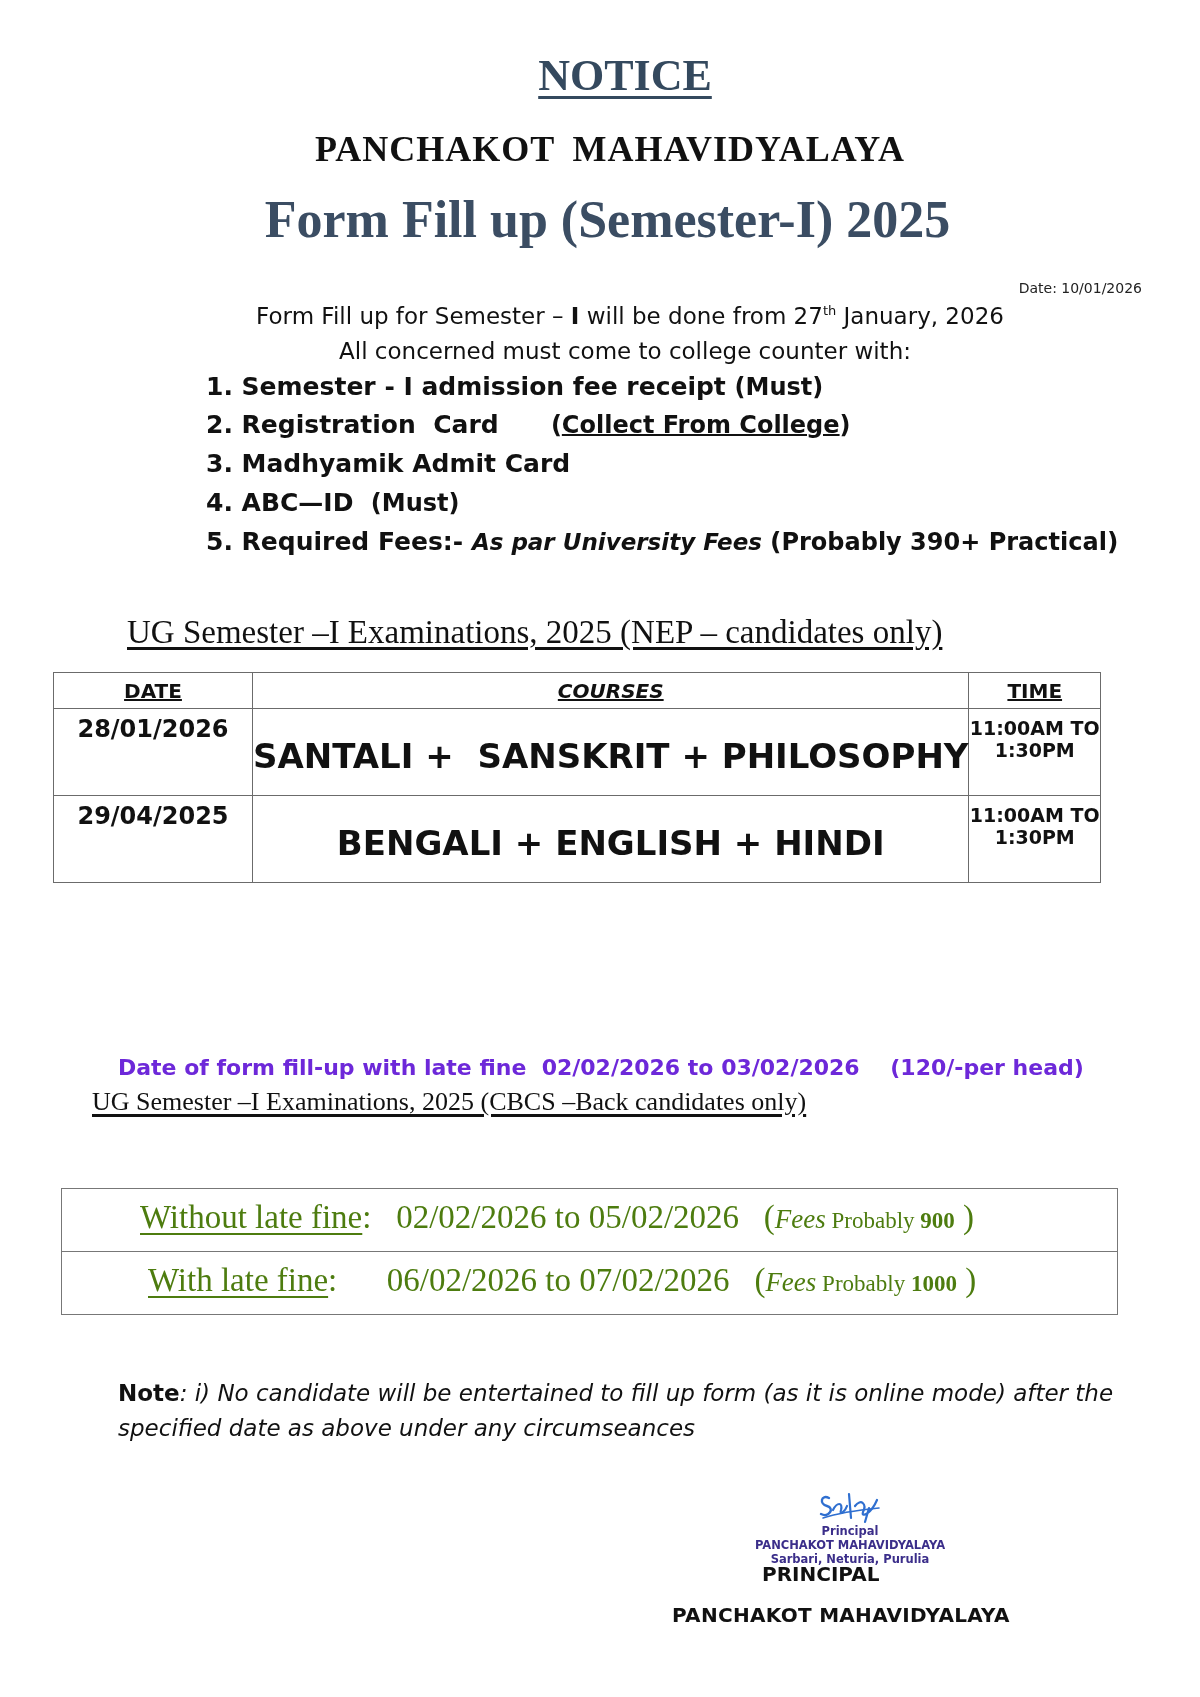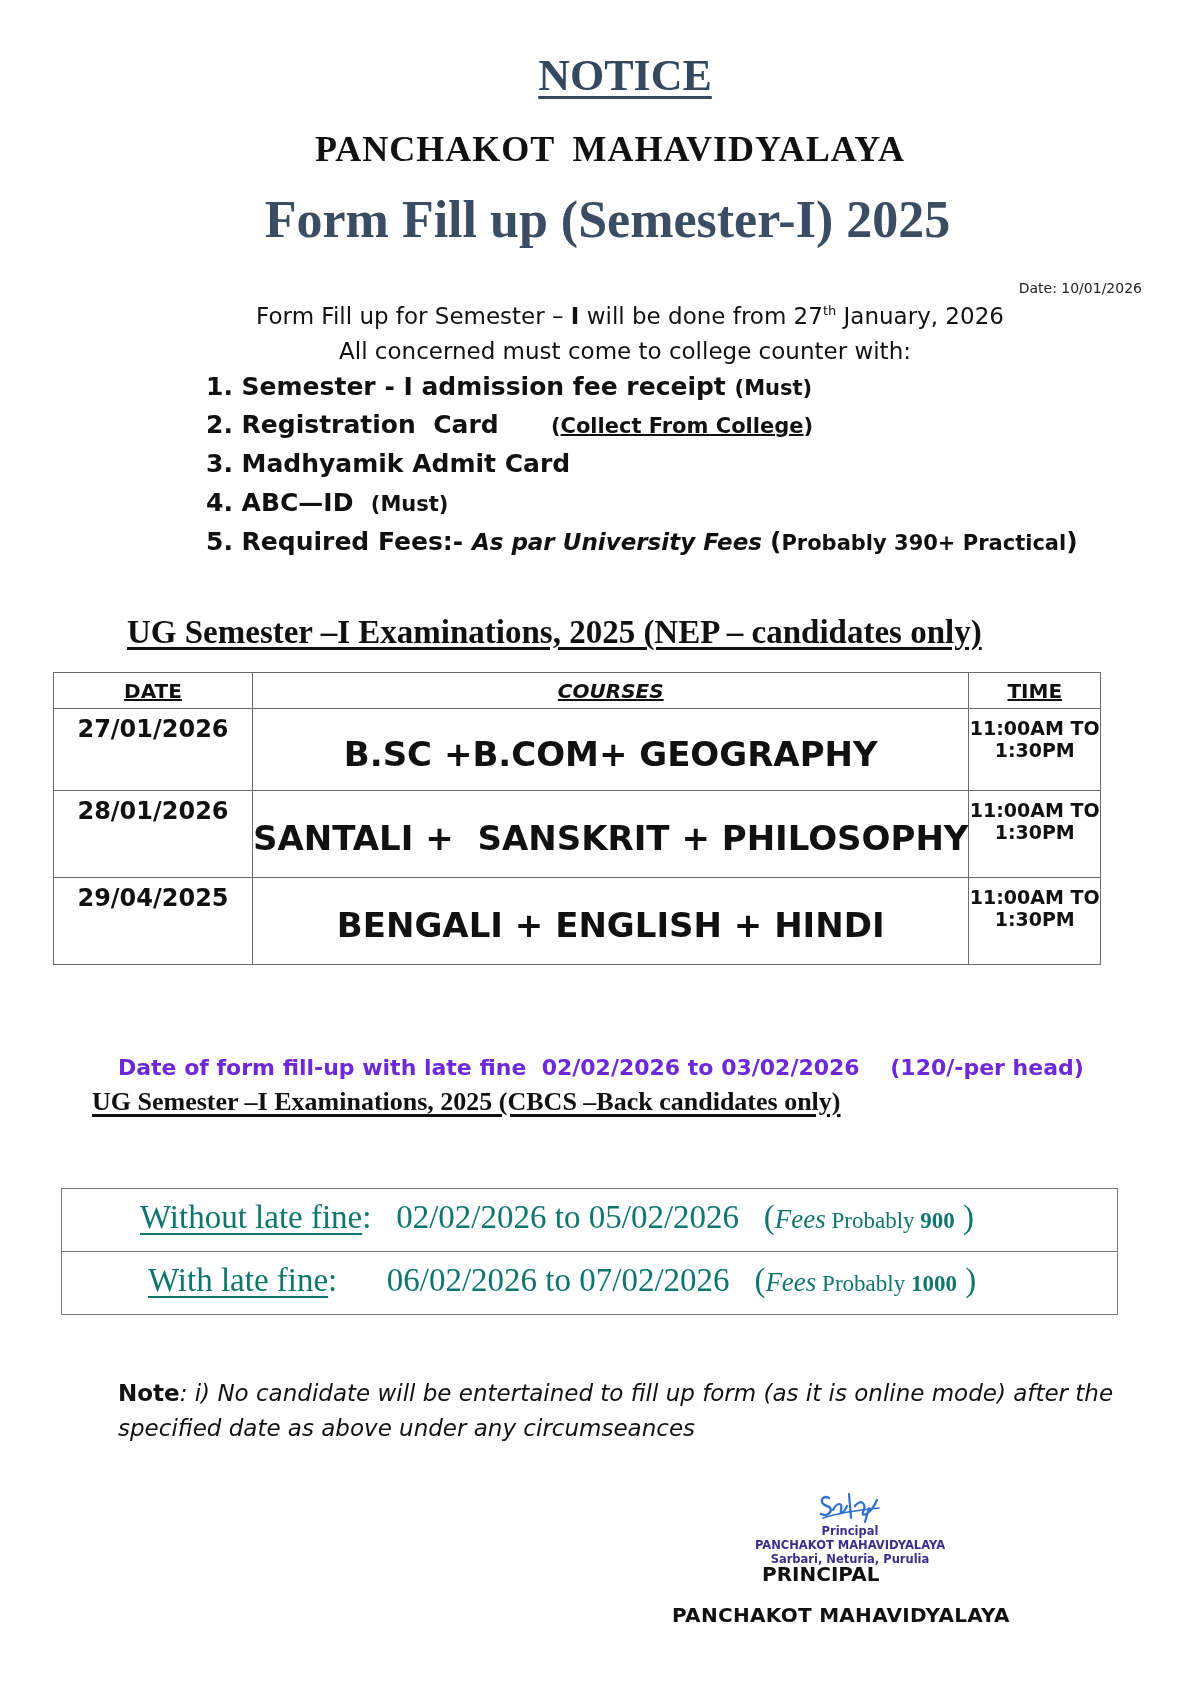--- a/index.html
+++ b/index.html
@@ -30,26 +30,26 @@
   #intro-1 {
     left: 0; width: 1260px; top: 303px; text-align: center; font-size: 23px; color: #111;
   }
   #intro-1 sup { font-size: 13px; }
   #intro-2 {
     left: 0; width: 1250px; top: 338px; text-align: center; font-size: 23px; color: #111;
   }
 
   .req-list { left: 206px; top: 372px; }
   .req-item { position: absolute; left: 0; white-space: nowrap; font-size: 25px; font-weight: bold; color: #111; }
-  .req-item .small { font-size: 21px; }
+  .req-item .small { font-size: 24px; }
   .req-item .it { font-style: italic; font-weight: bold; font-size: 23px; }
   .req-item u { text-decoration-thickness: 2px; }
 
   .section-title {
-    font-family: "Liberation Serif", serif; font-weight: bold; color: #111;
+    font-family: "Liberation Serif", serif; font-weight: normal; color: #111;
     font-size: 33px; white-space: nowrap;
     text-decoration: underline; text-decoration-thickness: 3px; text-underline-offset: 4px;
   }
   #nep-title { left: 127px; top: 614px; }
   #cbcs-title { left: 66px; top: 1087px; font-size: 26px; margin-left: 26px; }
 
   table { border-collapse: collapse; position: absolute; }
   #nep-table { left: 53px; top: 672px; width: 1048px; }
   #nep-table td, #nep-table th { border: 1.5px solid #6b6b6b; vertical-align: top; }
   #nep-table th { height: 36px; font-size: 20px; font-weight: bold; text-align: center; padding-top: 6px; }
@@ -59,21 +59,21 @@
   #nep-table td.course { width: 636px; font-size: 34px; font-weight: bold; text-align: center; vertical-align: middle; padding-top: 8px; }
   #nep-table td.time { font-size: 19px; font-weight: bold; text-align: center; padding-top: 8px; }
   #nep-table tr.r0 td { height: 82px; }
   #nep-table tr.r1 td { height: 87px; }
   #nep-table tr.r2 td { height: 87px; }
   #nep-table tr.r3 td { height: 86px; }
 
   #late-fine-line { left: 118px; top: 1055px; font-size: 22px; font-weight: bold; white-space: pre; color: #6d28d9; }
 
   #cbcs-table { left: 61px; top: 1188px; width: 1057px; }
-  #cbcs-table td { border: 1.5px solid #777; height: 63px; vertical-align: top; padding-top: 10px; font-family: "Liberation Serif", serif; font-size: 33px; color: #0f766e; white-space: pre; }
+  #cbcs-table td { border: 1.5px solid #777; height: 63px; vertical-align: top; padding-top: 10px; font-family: "Liberation Serif", serif; font-size: 33px; color: #4d7c0f; white-space: pre; }
   #cbcs-table .lbl { text-decoration: underline; text-decoration-thickness: 2px; text-underline-offset: 5px; }
   #cbcs-table .fees-i { font-style: italic; font-size: 27px; }
   #cbcs-table .fees-s { font-size: 23px; }
   #cbcs-table .fees-b { font-size: 23px; font-weight: bold; }
 
   #note { left: 118px; top: 1376px; width: 1000px; font-size: 23px; line-height: 35px; color: #111; }
   #note b { font-style: normal; }
   #note i { }
 
   #stamp { left: 720px; top: 1488px; width: 260px; text-align: center; }
@@ -105,25 +105,20 @@
 
 <table id="nep-table" class="sans">
   <thead>
     <tr>
       <th><span>DATE</span></th>
       <th class="courses"><span>COURSES</span></th>
       <th><span>TIME</span></th>
     </tr>
   </thead>
   <tbody>
-    <tr class="r0">
-      <td class="date">27/01/2026</td>
-      <td class="course" style="white-space:pre">B.SC +B.COM+ GEOGRAPHY</td>
-      <td class="time">11:00AM TO 1:30PM</td>
-    </tr>
     <tr class="r1">
       <td class="date">28/01/2026</td>
       <td class="course" style="white-space:pre">SANTALI +  SANSKRIT + PHILOSOPHY</td>
       <td class="time">11:00AM TO 1:30PM</td>
     </tr>
     <tr class="r2">
       <td class="date">29/04/2025</td>
       <td class="course" style="white-space:pre">BENGALI + ENGLISH + HINDI</td>
       <td class="time">11:00AM TO 1:30PM</td>
     </tr>

